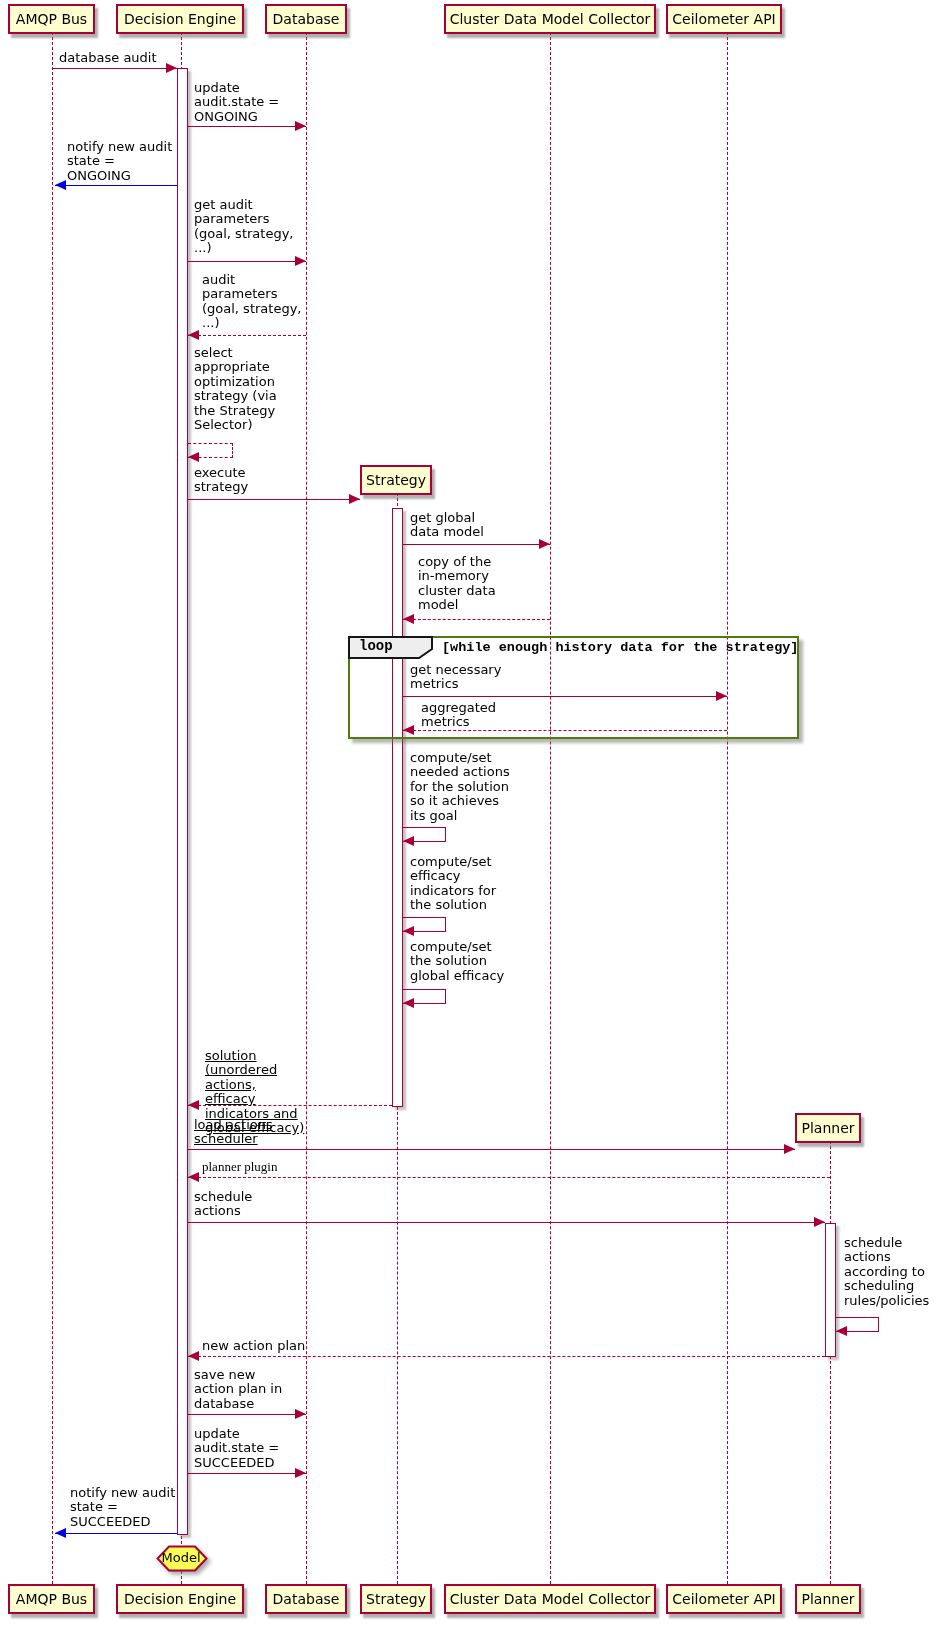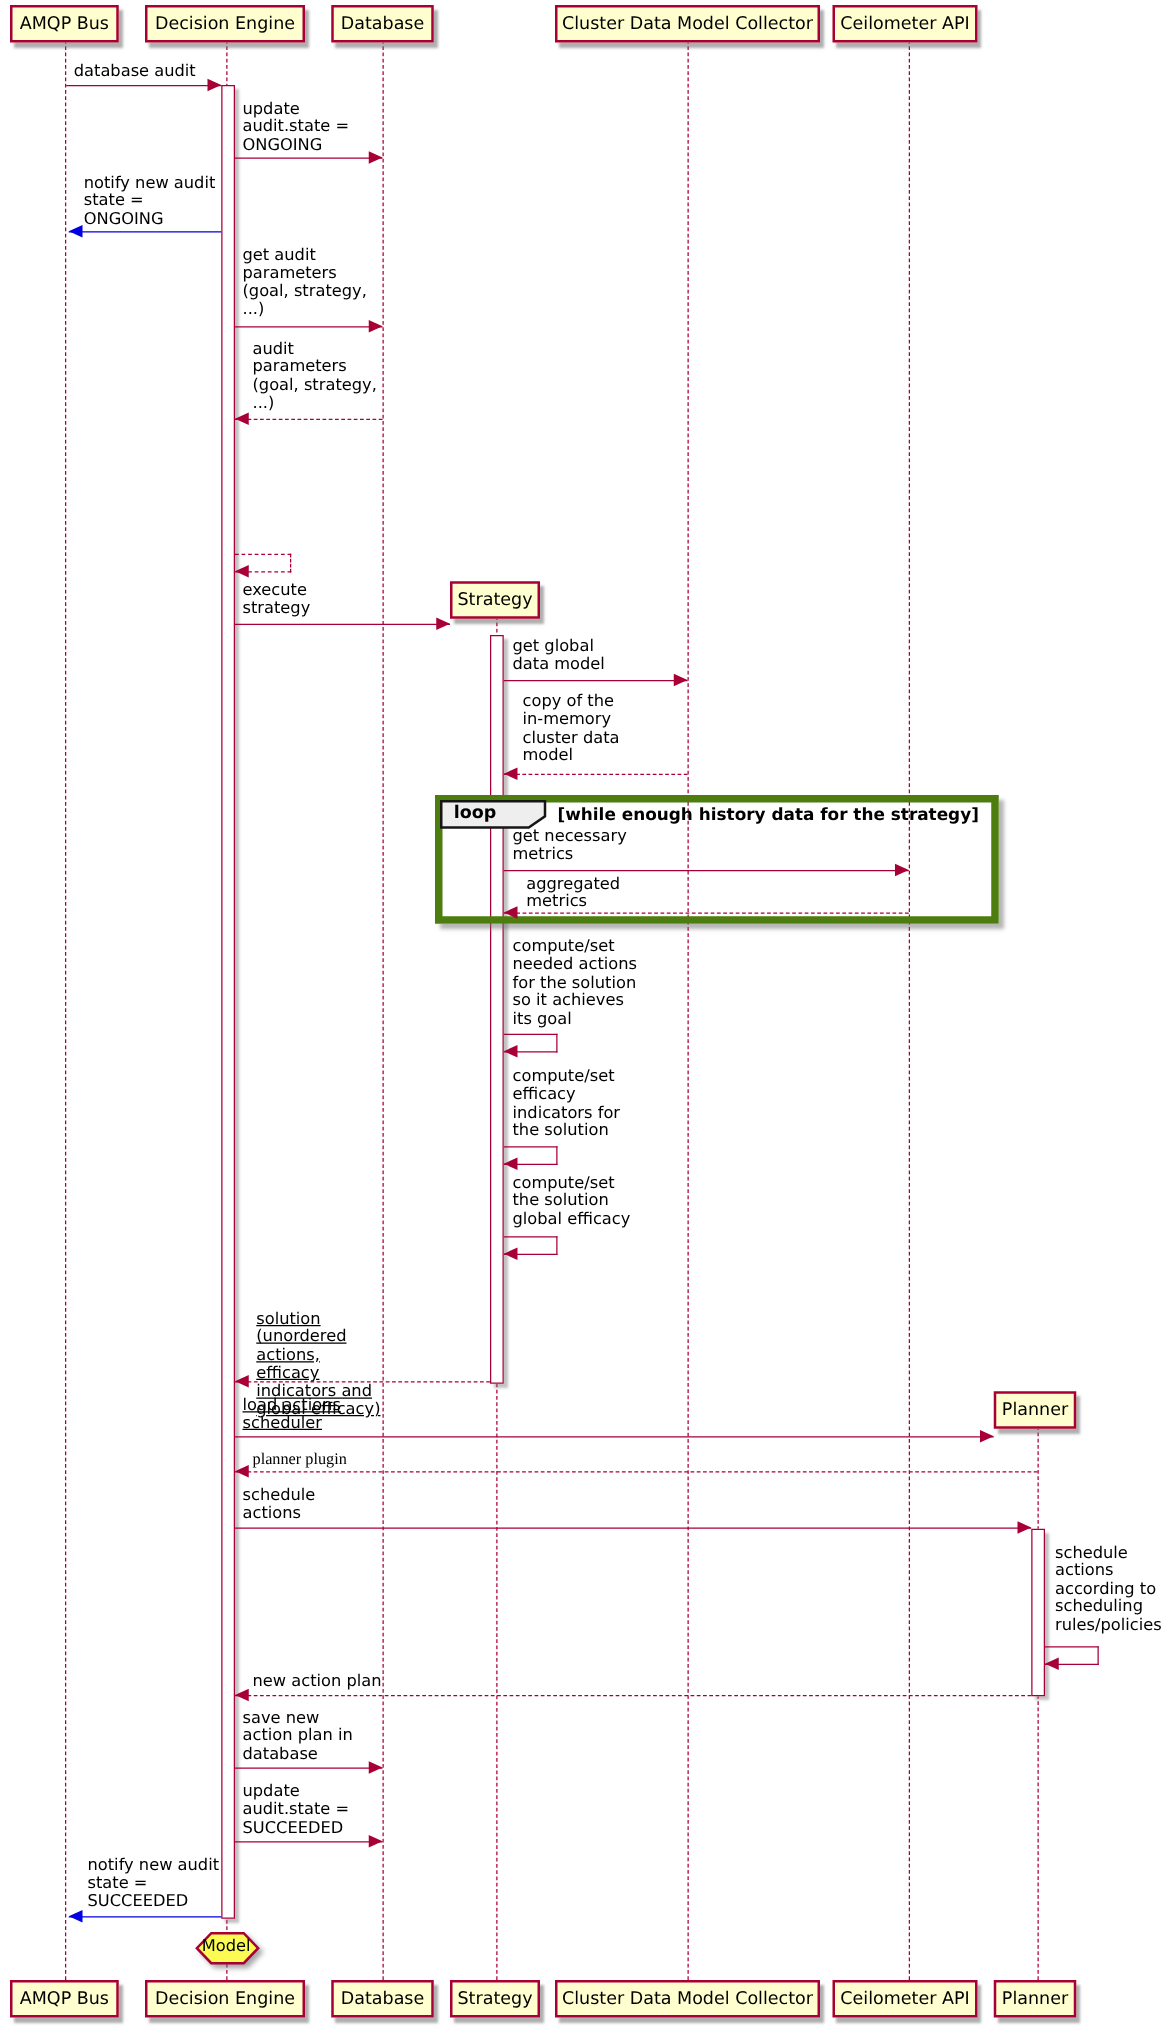--- a/index.html
+++ b/index.html
@@ -13,22 +13,22 @@
         border:1.5px solid #A80036;box-shadow:3px 3px 2px rgba(120,120,120,.45);}
   .msgline{position:absolute;height:0;}
   .msgline.solid{border-top:1.5px solid #A80036;}
   .msgline.dashed{border-top:1.5px dashed #A80036;}
   .msgline.blue{border-top:1.5px solid #0000E0;}
   .head{position:absolute;width:0;height:0;border-top:5px solid transparent;border-bottom:5px solid transparent;}
   .selfmsg{position:absolute;box-sizing:border-box;border-style:solid;border-color:#A80036;
         border-width:1.5px 1.5px 1.5px 0;background:transparent;}
   .selfmsg.dashed{border-style:dashed;border-left:none;}
   .mlabel{position:absolute;font-size:13px;line-height:14.4px;white-space:pre-line;}
-  #loop-frame{position:absolute;box-sizing:border-box;border:6px solid #4d7c0f;background:transparent;
-        box-shadow:4px 4px 3px rgba(110,110,110,.5);}
+  #loop-frame{position:absolute;box-sizing:border-box;border:2px solid #4d7c0f;background:transparent;
+        box-shadow:4px 4px 3px rgba(110,110,110,.5);font-family:Liberation Mono, monospace;}
   #loop-op{position:absolute;left:9px;top:0px;font-size:14px;font-weight:bold;}
   #loop-cond{position:absolute;left:92px;top:2px;font-size:13.5px;font-weight:bold;white-space:nowrap;text-align:center;}
   #idle-label{position:absolute;font-size:13px;width:50px;text-align:center;}
   svg{display:block;}
 </style>
 </head>
 <body>
 
 <div id="stage">
 
@@ -87,20 +87,26 @@
 (goal, strategy,
 ...)</div>
     <div class="msgline dashed" style="left: 188px; top: 335px; width: 118px;"></div>
     <div class="head" style="top: 330px; left: 188px; border-right: 11px solid rgb(168, 0, 54);"></div>
     <div class="mlabel" style="left: 202px; top: 273px;">audit
 parameters
 (goal, strategy,
 ...)</div>
     <div class="selfmsg dashed" style="left: 188px; top: 443px; width: 45px; height: 15px;"></div>
     <div class="head" style="left: 188px; top: 452px; border-right: 11px solid rgb(168, 0, 54);"></div>
+    <div class="mlabel" style="left: 194px; top: 346px;">select
+appropriate
+optimization
+strategy (via
+the Strategy
+Selector)</div>
     <div class="msgline solid" style="left: 188px; top: 499px; width: 172px;"></div>
     <div class="head" style="top: 494px; left: 349px; border-left: 11px solid rgb(168, 0, 54);"></div>
     <div class="mlabel" style="left: 194px; top: 466px;">execute
 strategy</div>
     <div class="msgline solid" style="left: 403px; top: 544px; width: 147px;"></div>
     <div class="head" style="top: 539px; left: 539px; border-left: 11px solid rgb(168, 0, 54);"></div>
     <div class="mlabel" style="left: 410px; top: 511px;">get global
 data model</div>
     <div class="msgline dashed" style="left: 403px; top: 619px; width: 147px;"></div>
     <div class="head" style="top: 614px; left: 403px; border-right: 11px solid rgb(168, 0, 54);"></div>

